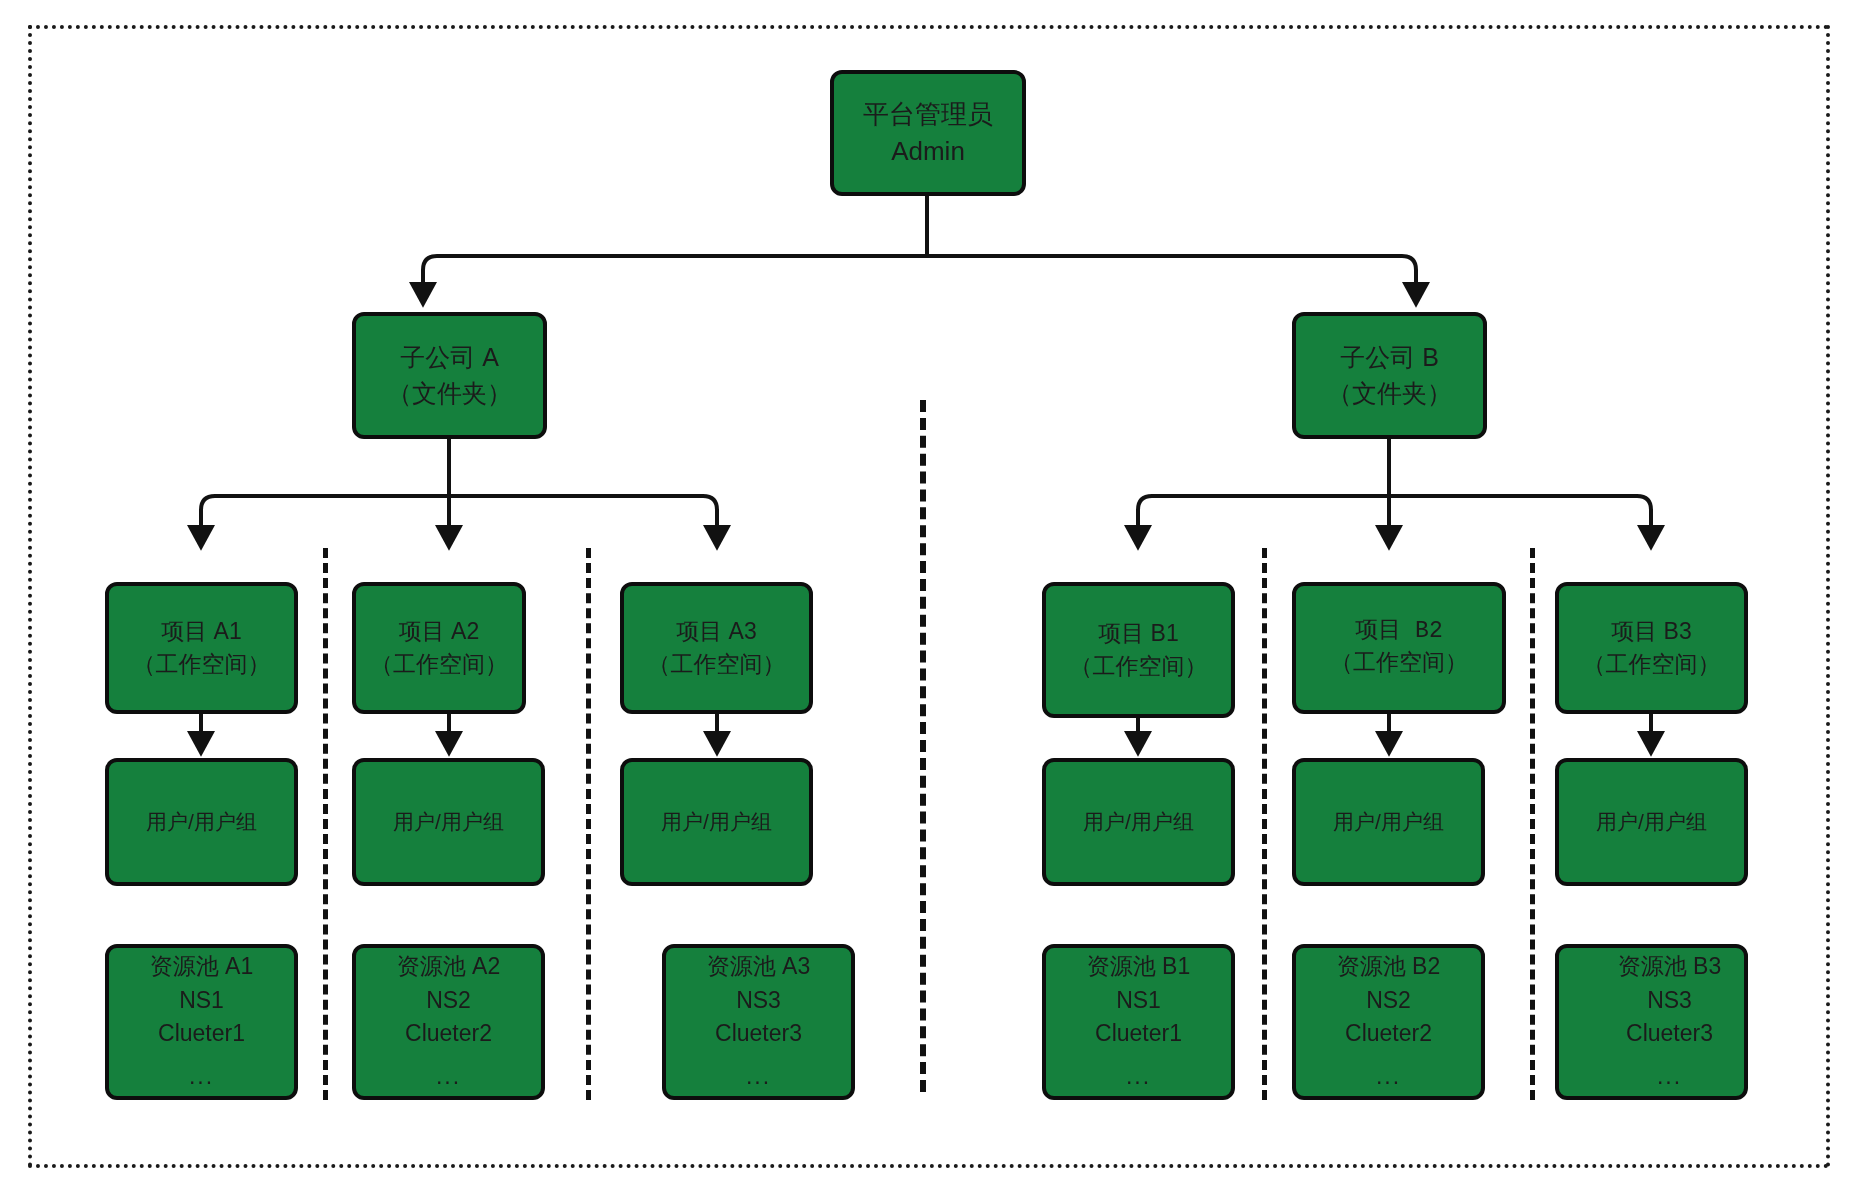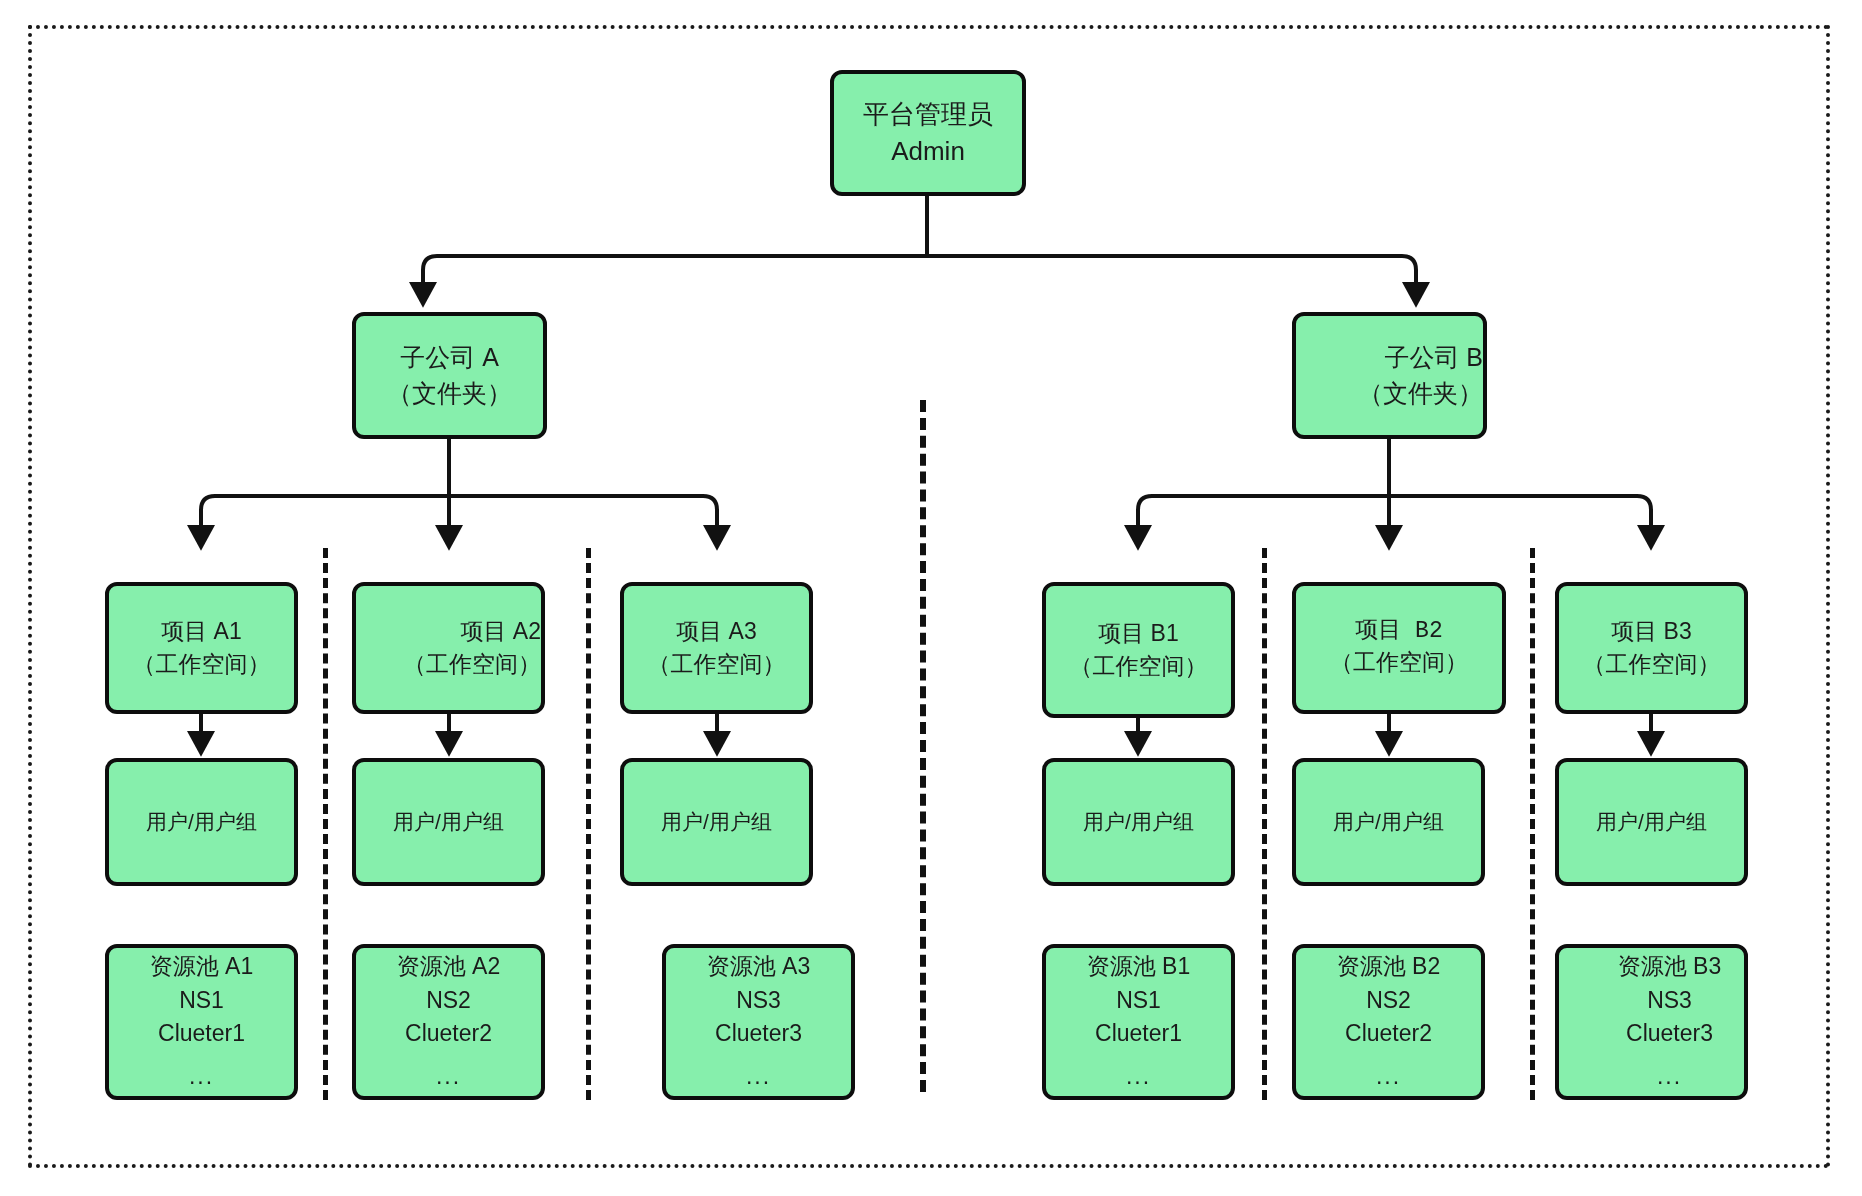--- a/index.html
+++ b/index.html
@@ -20,21 +20,21 @@
     left: 28px;
     top: 25px;
     width: 1802px;
     height: 1143px;
     border: 4px dotted #1a1a1a;
     box-sizing: border-box;
   }
   .node {
     position: absolute;
     box-sizing: border-box;
-    background: #86efac;
+    background: #15803d;
     border: 4px solid #0d0d0d;
     border-radius: 12px;
     display: flex;
     flex-direction: column;
     align-items: center;
     justify-content: center;
     color: #1b1b1b;
     text-align: center;
     line-height: 1.42;
   }
@@ -112,30 +112,30 @@
 
   <div class="node node-root" style="left:830px; top:70px; width:196px; height:126px;">
     <span class="line">平台管理员</span>
     <span class="line">Admin</span>
   </div>
 
   <div class="node node-div" style="left:352px; top:312px; width:195px; height:127px;">
     <span class="line">子公司 A</span>
     <span class="line">（文件夹）</span>
   </div>
-  <div class="node node-div" style="left:1292px; top:312px; width:195px; height:127px;align-items:flex-end;">
+  <div class="node node-div" style="left:1292px; top:312px; width:195px; height:127px;">
     <span class="line">子公司 B</span>
     <span class="line">（文件夹）</span>
   </div>
 
   <div class="node node-proj" style="left:105px; top:554px; width:193px; height:132px;">
     <span class="line">项目 A1</span>
     <span class="line">（工作空间）</span>
   </div>
-  <div class="node node-proj" style="left:352px; top:554px; width:193px; height:132px;align-items:flex-end;">
+  <div class="node node-proj" style="left:352px; top:554px; width:174px; height:132px;">
     <span class="line">项目 A2</span>
     <span class="line">（工作空间）</span>
   </div>
   <div class="node node-proj" style="left:620px; top:554px; width:193px; height:132px;">
     <span class="line">项目 A3</span>
     <span class="line">（工作空间）</span>
   </div>
   <div class="node node-proj" style="left:1042px; top:554px; width:193px; height:136px;justify-content:center;">
     <span class="line">项目 B1</span>
     <span class="line">（工作空间）</span>

